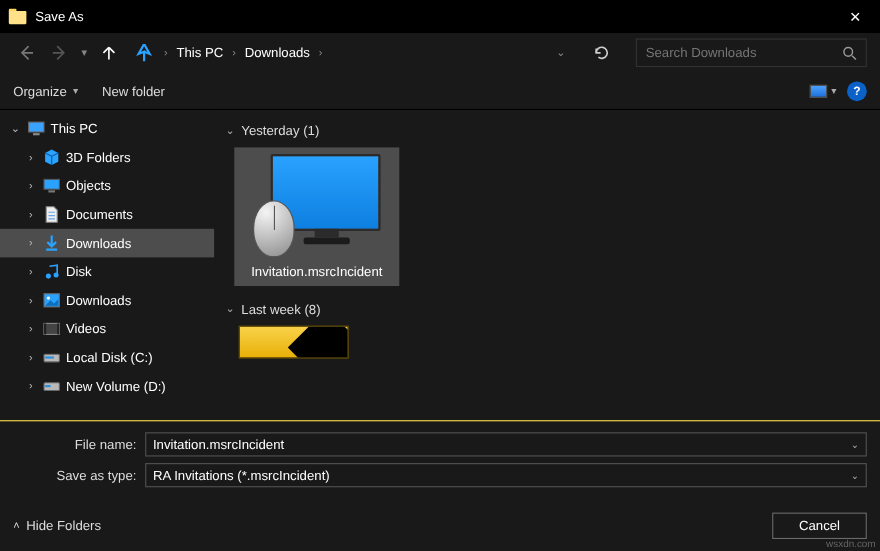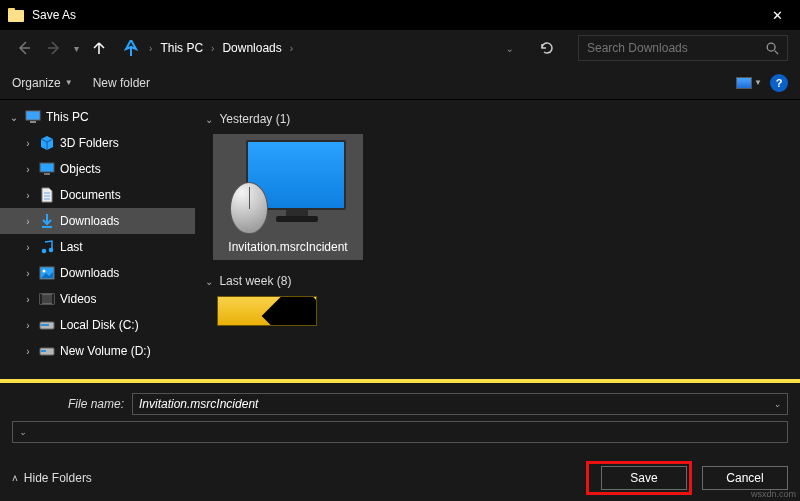--- a/index.html
+++ b/index.html
@@ -60,21 +60,21 @@
   .monitor:after{ content:""; position:absolute; bottom:-8px; left:38px; width:22px;height:8px;background:#2b2b2b;}
   .monitor .base{ position:absolute; bottom:-14px; left:28px; width:42px; height:6px; background:#1b1b1b; border-radius:2px;}
   .mouse { position:absolute; left:2px; bottom:-4px; width:38px; height:52px; background:radial-gradient(circle at 30% 20%, #f4f4f4, #8a8a8a); border-radius:50% 50% 48% 48%; border:1px solid #555;}
   .mouse:before{content:""; position:absolute; top:4px; left:50%; width:1px; height:22px; background:#555;}
   .fname { font-size:12px; color:#fff; text-align:center;}
 
   .yellow-thumb { width:100px; height:30px; background:linear-gradient(#f9d24a,#e9b008); margin-left:12px; border:1px solid #6b5300; position:relative; overflow:hidden;}
   .yellow-thumb:after{content:""; position:absolute; right:-6px; top:-6px; width:50px; height:50px; background:#000; transform:rotate(45deg);}
 
   
-  .form { background:#191919; padding:10px 12px 6px 12px; border-top:4px solid #fde047;font-style:italic;}
+  .form { background:#191919; padding:10px 12px 6px 12px; border-top:1px solid #fde047;}
   .form-row { display:flex; align-items:center; margin-bottom:6px;}
   .form-label { width:120px; text-align:right; padding-right:8px; color:#ddd; font-size:12px;}
   .form-input { flex:1; height:22px; background:#191919; border:1px solid #535353; color:#fff; padding:0 6px; font-size:12px; display:flex; align-items:center; justify-content:space-between;}
   .form-input .dd{ color:#aaa; font-size:9px;}
 
   .footer { height:46px; display:flex; align-items:center; padding:0 12px; background:#191919;}
   .hidef { color:#ddd; font-size:12px; display:flex; align-items:center; gap:6px;}
   .hidef .chev{font-size:10px;}
   .footer .spacer{flex:1;}
   .btn { width:86px; height:24px; background:#191919; border:1px solid #6a6a6a; color:#fff; font-size:12px; display:flex; align-items:center; justify-content:center; margin-left:10px;}
@@ -226,21 +226,21 @@
       </div>
       <div class="tree-item child">
         <span class="exp">›</span>
         <span class="t-icon">
             <svg width="16" height="16" viewBox="0 0 16 16">
               <path d="M6 3 L13 2 L13 11" stroke="#2aa2ff" stroke-width="1.5" fill="none"></path>
               <circle cx="5" cy="12" r="2.3" fill="#2aa2ff"></circle>
               <circle cx="12" cy="11" r="2.3" fill="#2aa2ff"></circle>
             </svg>
           </span>
-        <span>Last</span>
+        <span>Disk</span>
       </div>
       <div class="tree-item child">
         <span class="exp">›</span>
         <span class="t-icon">
             <svg width="16" height="14" viewBox="0 0 16 14">
               <rect x="1" y="1" width="14" height="12" fill="#2aa2ff" stroke="#666"></rect>
               <circle cx="5" cy="5" r="1.5" fill="#fff"></circle>
               <path d="M2 12 L7 7 L10 10 L14 6 L14 12 Z" fill="#0d6fc0"></path>
             </svg>
           </span>
@@ -304,32 +304,31 @@
 
   <div class="form">
     <div class="form-row">
       <div class="form-label">File name:</div>
       <div class="form-input">
         <span>Invitation.msrcIncident</span>
         <span class="dd">⌄</span>
       </div>
     </div>
     <div class="form-row">
+      <div class="form-label">Save as type:</div>
       <div class="form-input">
+        <span>RA Invitations (*.msrcIncident)</span>
         <span class="dd">⌄</span>
       </div>
     </div>
   </div>
 
   <div class="footer">
     <div class="hidef">
       <span class="chev">˄</span>
       <span>Hide Folders</span>
     </div>
     <div class="spacer"></div>
-    <div class="btn-hl">
-      <div class="btn">Save</div>
-    </div>
     <div class="btn">Cancel</div>
   </div>
 
 </div>
 <div class="watermark">wsxdn.com</div>
 
 </body></html>

